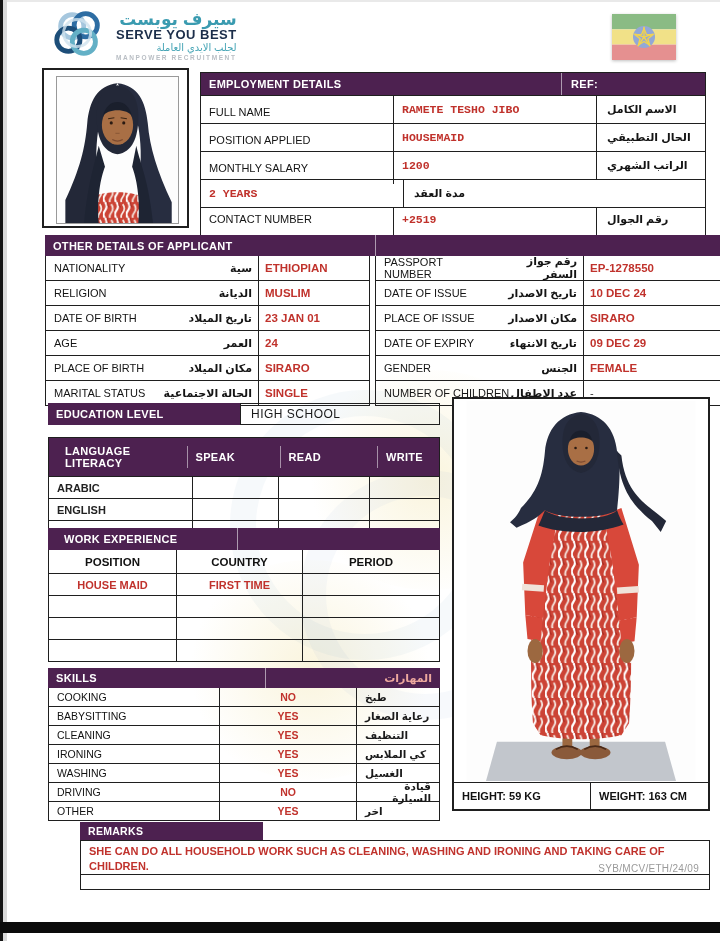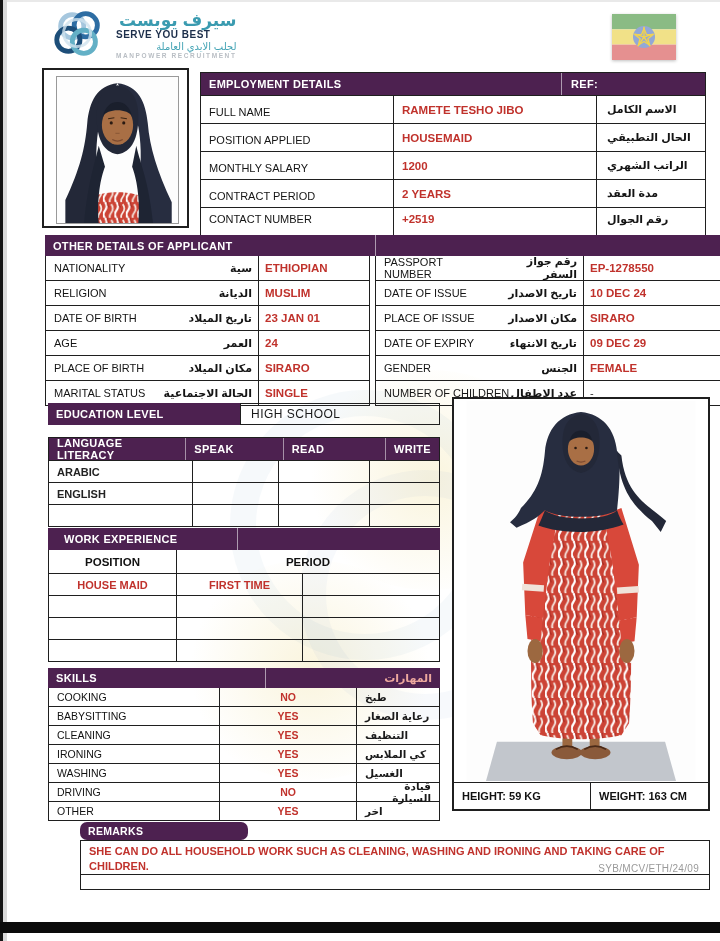--- a/index.html
+++ b/index.html
@@ -16,21 +16,21 @@
 
   
   .wm{pointer-events:none;}
   .wm-ring{border-radius:50%;border:26px solid #7fa3c8;opacity:0.07;}
   .wm-yellow{border-radius:50%;background:radial-gradient(circle,#f6ecc2 0%,rgba(246,236,194,0) 70%);opacity:0.55;}
 
   
   .logo-row{left:50px;top:8px;height:56px;display:flex;align-items:center;gap:8px;}
   .logo-text{display:flex;flex-direction:column;line-height:1.05;}
   .logo-ar{color:#3a9bb0;font-size:17px;font-weight:bold;}
-  .logo-en{color:#1c2e4a;font-size:10px;font-weight:bold;letter-spacing:.5px;}
+  .logo-en{color:#1c2e4a;font-size:13px;font-weight:bold;letter-spacing:.5px;}
   .logo-ar2{color:#44a4b5;font-size:10px;margin-top:1px;}
   .logo-en2{color:#b9bec4;font-size:6.5px;font-weight:bold;letter-spacing:1.6px;margin-top:1px;}
   .flag-box{left:612px;top:14px;width:64px;height:46px;box-shadow:0 1px 3px rgba(0,0,0,.25);}
 
   
   .pbar{background:#4d2150;color:#fff;font-weight:bold;font-size:11px;display:flex;align-items:center;padding:0 8px;letter-spacing:.3px;}
   .pbar .pdiv{position:absolute;top:0;bottom:0;width:1px;background:rgba(255,255,255,.55);}
 
   
   .photo-frame{border:2px solid #1f1f1f;background:#fff;}
@@ -38,38 +38,38 @@
   .row{display:flex;}
   .lbl{font-size:11px;color:#141414;}
   .val{font-size:11.5px;font-weight:bold;color:#c0322c;}
   .arb{font-size:11px;font-weight:bold;color:#141414;direction:rtl;}
 
   .emp-table{left:200px;top:72px;width:506px;border:1.5px solid #1f1f1f;background:transparent;}
   .emp-head{height:22px;position:relative;}
   .emp-row{height:27px;border-top:1px solid #1f1f1f;}
   .emp-row.last{height:33px;}
   .emp-c1{width:176px;border-right:1px solid #1f1f1f;display:flex;align-items:center;padding:16px 8px;}
-  .emp-c2{width:186px;border-right:1px solid #1f1f1f;display:flex;align-items:center;padding:0 8px;}
+  .emp-c2{width:186px;border-right:1px solid #1f1f1f;display:flex;align-items:center;padding:0 8px;font-family:Liberation Mono, monospace;}
   .emp-c3{flex:1;display:flex;align-items:center;justify-content:flex-end;padding:0 10px;}
 
   .od-head{left:45px;top:235px;width:665px;height:21px;position:absolute;}
   .od-left{left:45px;top:256px;width:325px;border:1px solid #1f1f1f;border-top:none;}
   .od-right{left:375px;top:256px;width:391px;border:1px solid #1f1f1f;border-top:none;}
   .od-row{height:24px;border-top:1px solid #1f1f1f;}
   .od-left .od-row:first-child,.od-right .od-row:first-child{border-top:none;}
   .od-a{display:flex;align-items:center;justify-content:space-between;padding:0 6px 0 8px;border-right:1px solid #1f1f1f;}
   .od-left .od-a{width:198px;}
   .od-right .od-a{width:193px;}
   .od-b{flex:1;display:flex;align-items:center;padding:0 6px;}
 
   .edu-bar{left:48px;top:403px;width:192px;height:22px;}
   .edu-val{left:240px;top:403px;width:200px;height:22px;border:1.5px solid #1f1f1f;display:flex;align-items:center;padding:0 10px;font-size:12px;letter-spacing:.5px;}
 
   .lang-table{left:48px;top:437px;width:392px;border:1px solid #1f1f1f;}
-  .lang-head{height:22px;display:flex;align-items:stretch;padding:0;}
+  .lang-head{height:22px;display:flex;align-items:stretch;padding:8px;}
   .lang-head .hc{display:flex;align-items:center;padding:0 8px;border-right:1px solid rgba(255,255,255,.5);}
   .lang-head .hc:last-child{border-right:none;}
   .lang-row{height:21px;border-top:1px solid #1f1f1f;}
   .lc1{width:127px;border-right:1px solid #1f1f1f;display:flex;align-items:center;padding:0 8px;font-size:11px;font-weight:bold;color:#222;}
   .lc2{width:85px;border-right:1px solid #1f1f1f;}
   .lc3{width:90px;border-right:1px solid #1f1f1f;}
   .lc4{flex:1;}
 
   .we-bar{left:48px;top:528px;width:392px;height:22px;padding-left:16px;}
   .we-table{left:48px;top:550px;width:392px;border:1px solid #1f1f1f;border-top:none;}
@@ -88,21 +88,21 @@
   .sk-row:first-child{border-top:none;}
   .skc1{width:154px;border-right:1px solid #1f1f1f;display:flex;align-items:center;padding:0 8px;font-size:10.5px;color:#111;}
   .skc2{width:136px;border-right:1px solid #1f1f1f;display:flex;align-items:center;justify-content:center;font-size:10.5px;font-weight:bold;color:#c0322c;}
   .skc3{flex:1;display:flex;align-items:center;justify-content:flex-end;padding:0 8px;font-size:10.5px;font-weight:bold;direction:rtl;}
 
   .body-photo{left:452px;top:397px;width:258px;height:414px;}
   .hw-row{position:absolute;left:0;right:0;bottom:0;height:26px;border-top:1.5px solid #1f1f1f;display:flex;}
   .hw-cell{display:flex;align-items:center;padding:0 8px;font-size:11px;font-weight:bold;color:#111;}
   .hw-cell.h{width:120px;border-right:1.5px solid #1f1f1f;}
 
-  .rm-bar{left:80px;top:822px;width:168px;height:18px;font-size:10.5px;border-radius:7px;}
+  .rm-bar{left:80px;top:822px;width:183px;height:18px;font-size:10.5px;}
   .rm-box{left:80px;top:840px;width:630px;height:50px;border:1.5px solid #1f1f1f;}
   .rm-text{position:absolute;left:8px;top:3px;right:40px;font-size:11px;font-weight:bold;color:#c0322c;line-height:1.35;}
   .rm-div{position:absolute;left:0;right:0;top:33px;height:1px;background:#1f1f1f;}
   .rm-ref{position:absolute;right:10px;top:22px;font-size:10px;color:#9a9a9a;letter-spacing:.3px;}
 </style>
 </head>
 <body>
 
 <div class="abs edge-top"></div>
 <div class="abs edge-left"></div>
@@ -192,21 +192,20 @@
     <div class="emp-c1 lbl">POSITION APPLIED</div>
     <div class="emp-c2 val">HOUSEMAID</div>
     <div class="emp-c3 arb">الحال التطبيقي</div>
   </div>
   <div class="row emp-row">
     <div class="emp-c1 lbl">MONTHLY SALARY</div>
     <div class="emp-c2 val">1200</div>
     <div class="emp-c3 arb">الراتب الشهري</div>
   </div>
   <div class="row emp-row">
-    <div class="emp-c1 lbl">CONTRACT PERIOD</div>
     <div class="emp-c2 val">2 YEARS</div>
     <div class="emp-c3 arb">مدة العقد</div>
   </div>
   <div class="row emp-row last">
     <div class="emp-c1 lbl" style="align-items:flex-start;padding-top:5px;">CONTACT NUMBER</div>
     <div class="emp-c2 val" style="align-items:flex-start;padding-top:5px;">+2519</div>
     <div class="emp-c3 arb" style="align-items:flex-start;padding-top:5px;">رقم الجوال</div>
   </div>
 </div>
 
@@ -337,20 +336,21 @@
   </div>
 </div>
 
 <div class="abs pbar we-bar">
   <span>WORK EXPERIENCE</span>
   <span class="pdiv" style="left:189px;"></span>
 </div>
 <div class="abs we-table">
   <div class="we-hrow" style="border-top:none;">
     <div class="wc1 we-hd">POSITION</div>
+    <div class="wc2 we-hd">COUNTRY</div>
     <div class="wc3 we-hd">PERIOD</div>
   </div>
   <div class="we-row">
     <div class="wc1 we-val">HOUSE MAID</div>
     <div class="wc2 we-val">FIRST TIME</div>
     <div class="wc3 we-val"></div>
   </div>
   <div class="we-row">
     <div class="wc1"></div>
     <div class="wc2"></div>

